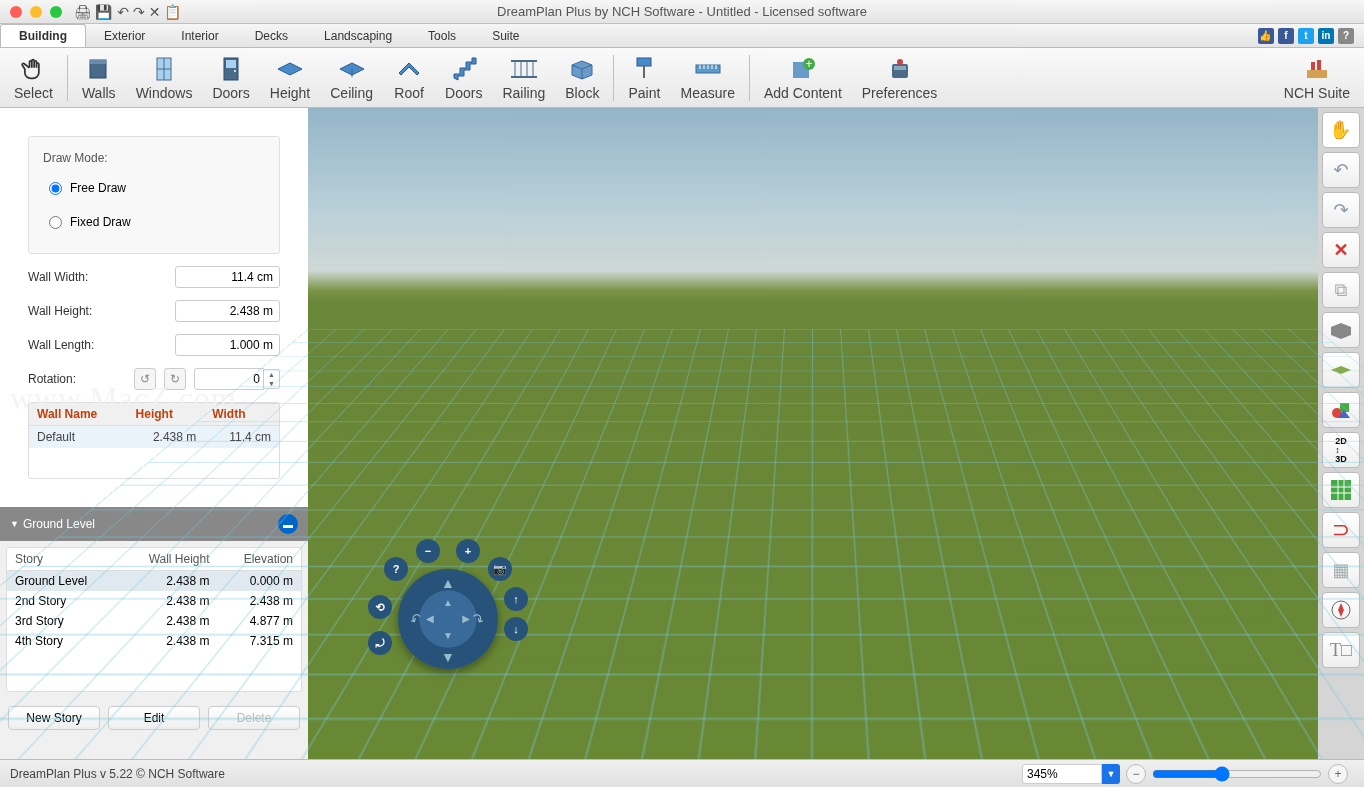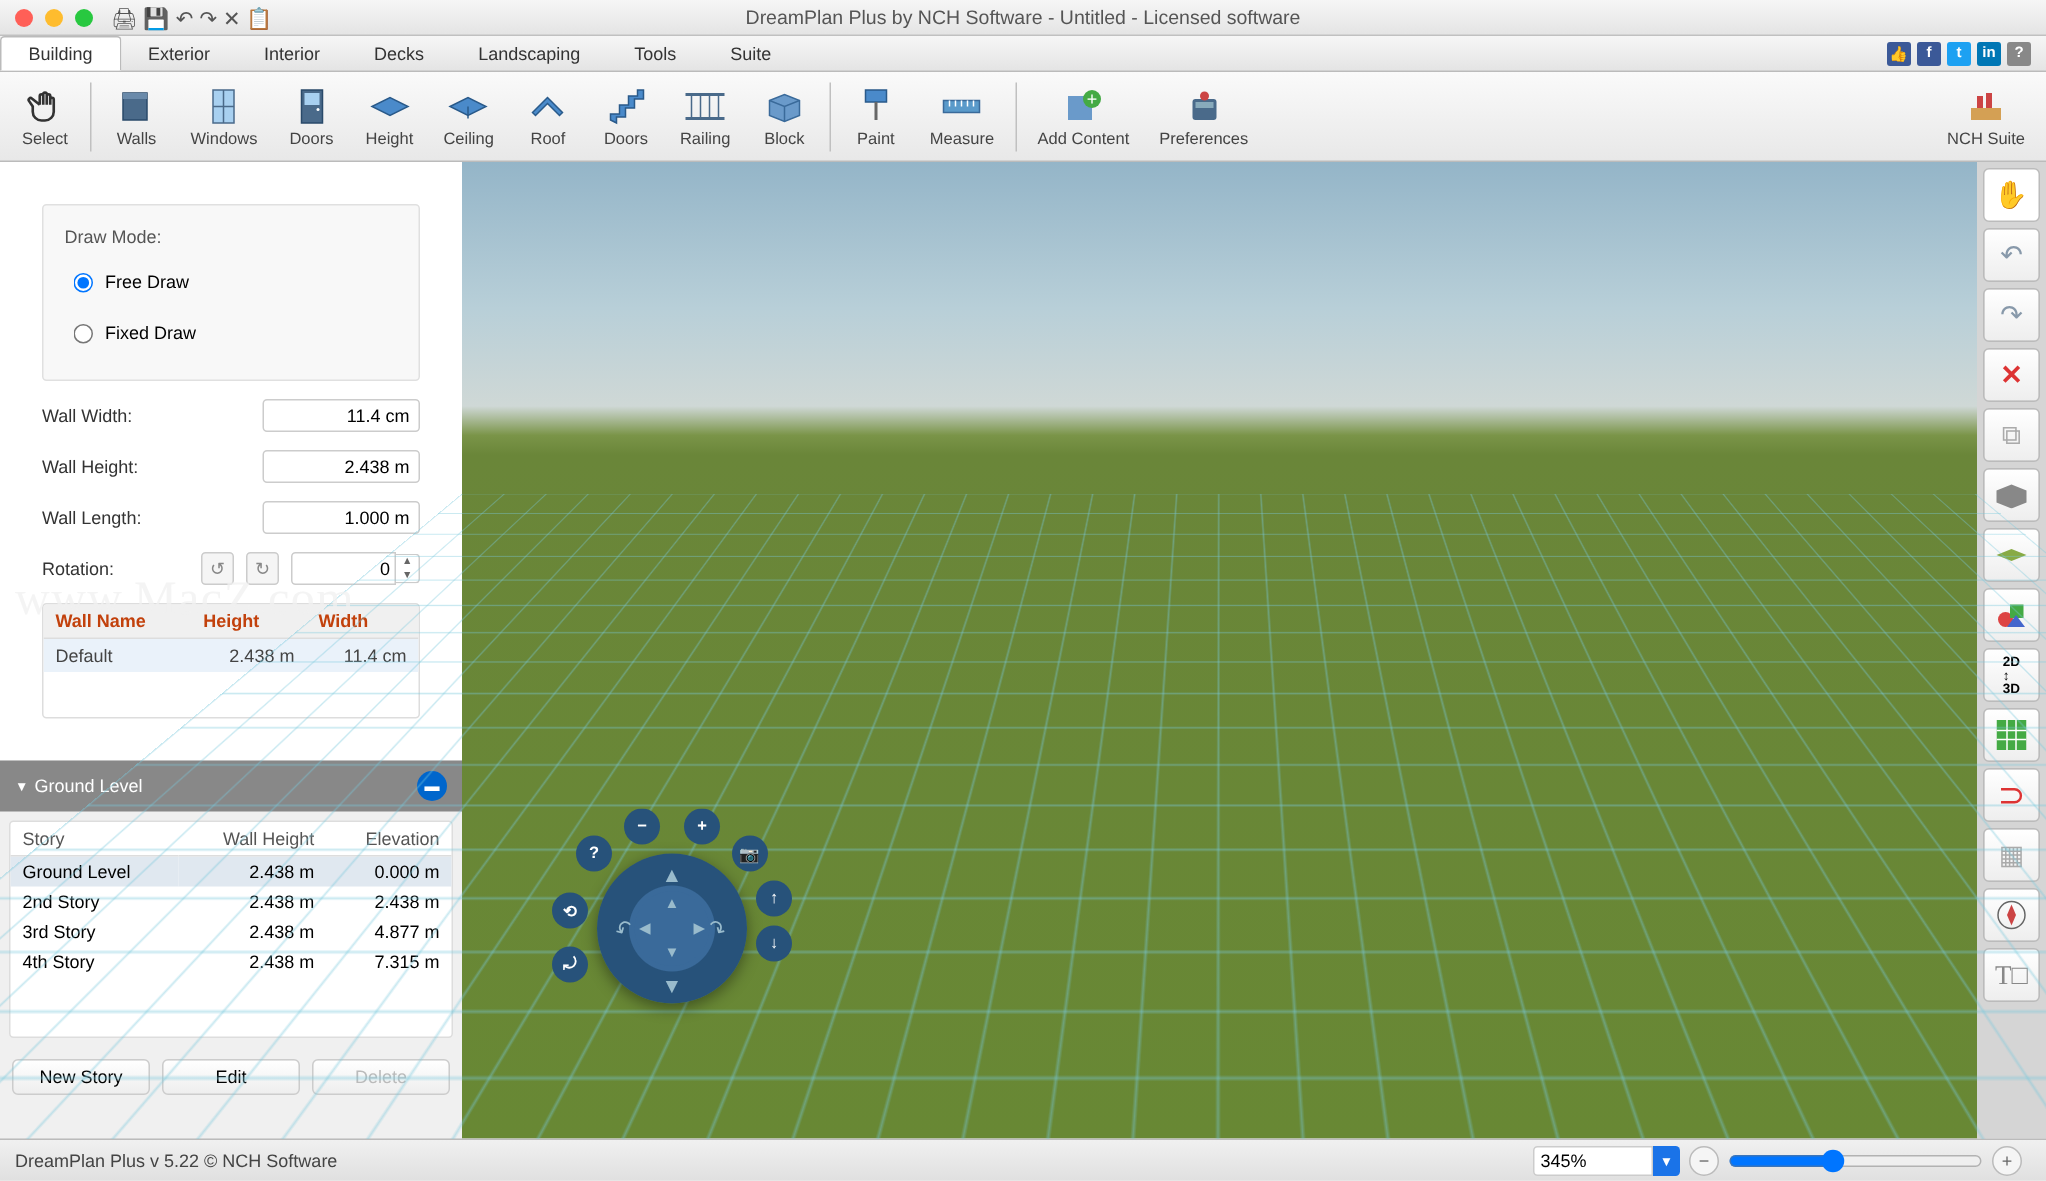--- a/index.html
+++ b/index.html
@@ -8,28 +8,28 @@
 .traffic-lights{display:flex;gap:8px;padding-left:10px}
 .tl{width:12px;height:12px;border-radius:50%}
 .tl.red{background:#ff5f57}
 .tl.yellow{background:#febc2e}
 .tl.green{background:#28c840}
 .title-icons{display:flex;gap:4px;margin-left:12px}
 .title-icons span{color:#555;font-size:14px;cursor:pointer}
 .title-text{position:absolute;left:50%;transform:translateX(-50%);color:#555;font-size:13px}
 .menubar{height:24px;background:linear-gradient(#f6f6f6,#e4e4e4);display:flex;align-items:center;border-bottom:1px solid #bbb;position:relative}
 .tab{padding:4px 18px;color:#333;cursor:pointer;height:100%;display:flex;align-items:center}
-.tab.active{background:#fff;border:1px solid #bbb;border-bottom:none;border-radius:3px 3px 0 0;font-weight:400}
+.tab.active{background:#fff;border:1px solid #bbb;border-bottom:none;border-radius:3px 3px 0 0;font-weight:700}
 .social{position:absolute;right:10px;display:flex;gap:4px;align-items:center}
 .social-icon{width:16px;height:16px;display:flex;align-items:center;justify-content:center;color:#fff;font-size:10px;font-weight:bold;border-radius:2px}
 .ribbon{height:60px;background:linear-gradient(#fafafa,#e8e8e8);border-bottom:1px solid #bbb;display:flex;align-items:center;padding:0 4px}
 .ribbon-item{display:flex;flex-direction:column;align-items:center;justify-content:center;padding:2px 10px;cursor:pointer;height:100%;min-width:50px}
 .ribbon-sep{width:1px;height:46px;background:#c0c0c0;margin:0 4px}
 .ribbon-icon{width:32px;height:28px;display:flex;align-items:center;justify-content:center}
-.ribbon-label{font-size:11px;color:#444;margin-top:2px}
+.ribbon-label{font-size:14px;color:#444;margin-top:2px}
 .ribbon-spacer{flex:1}
 .main{flex:1;display:flex;overflow:hidden}
 .sidebar{width:308px;background:#f0f0f0;display:flex;flex-direction:column}
 .panel-header{background:#888;color:#fff;padding:7px 10px;display:flex;align-items:center;justify-content:space-between;font-size:13px}
 .panel-header .collapse-btn{width:20px;height:20px;border-radius:50%;background:#0066cc;display:flex;align-items:center;justify-content:center;color:#fff;font-size:10px;cursor:pointer}
 .panel-body{padding:28px;background:#fff}
 .radio-group{background:#f8f8f8;border:1px solid #e0e0e0;border-radius:3px;padding:14px}
 .radio-group label{display:block;margin-bottom:6px;color:#555}
 .radio-opt{display:flex;align-items:center;padding:10px 6px;cursor:pointer}
 .radio-opt input{margin-right:8px}

